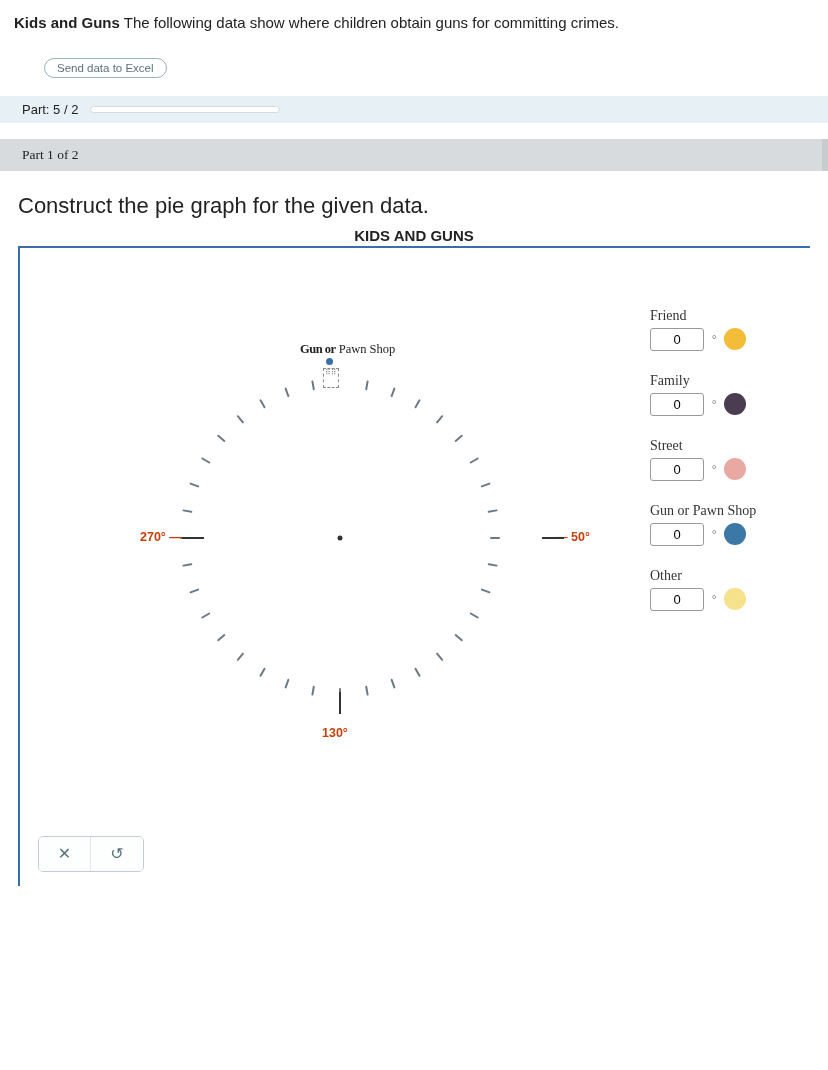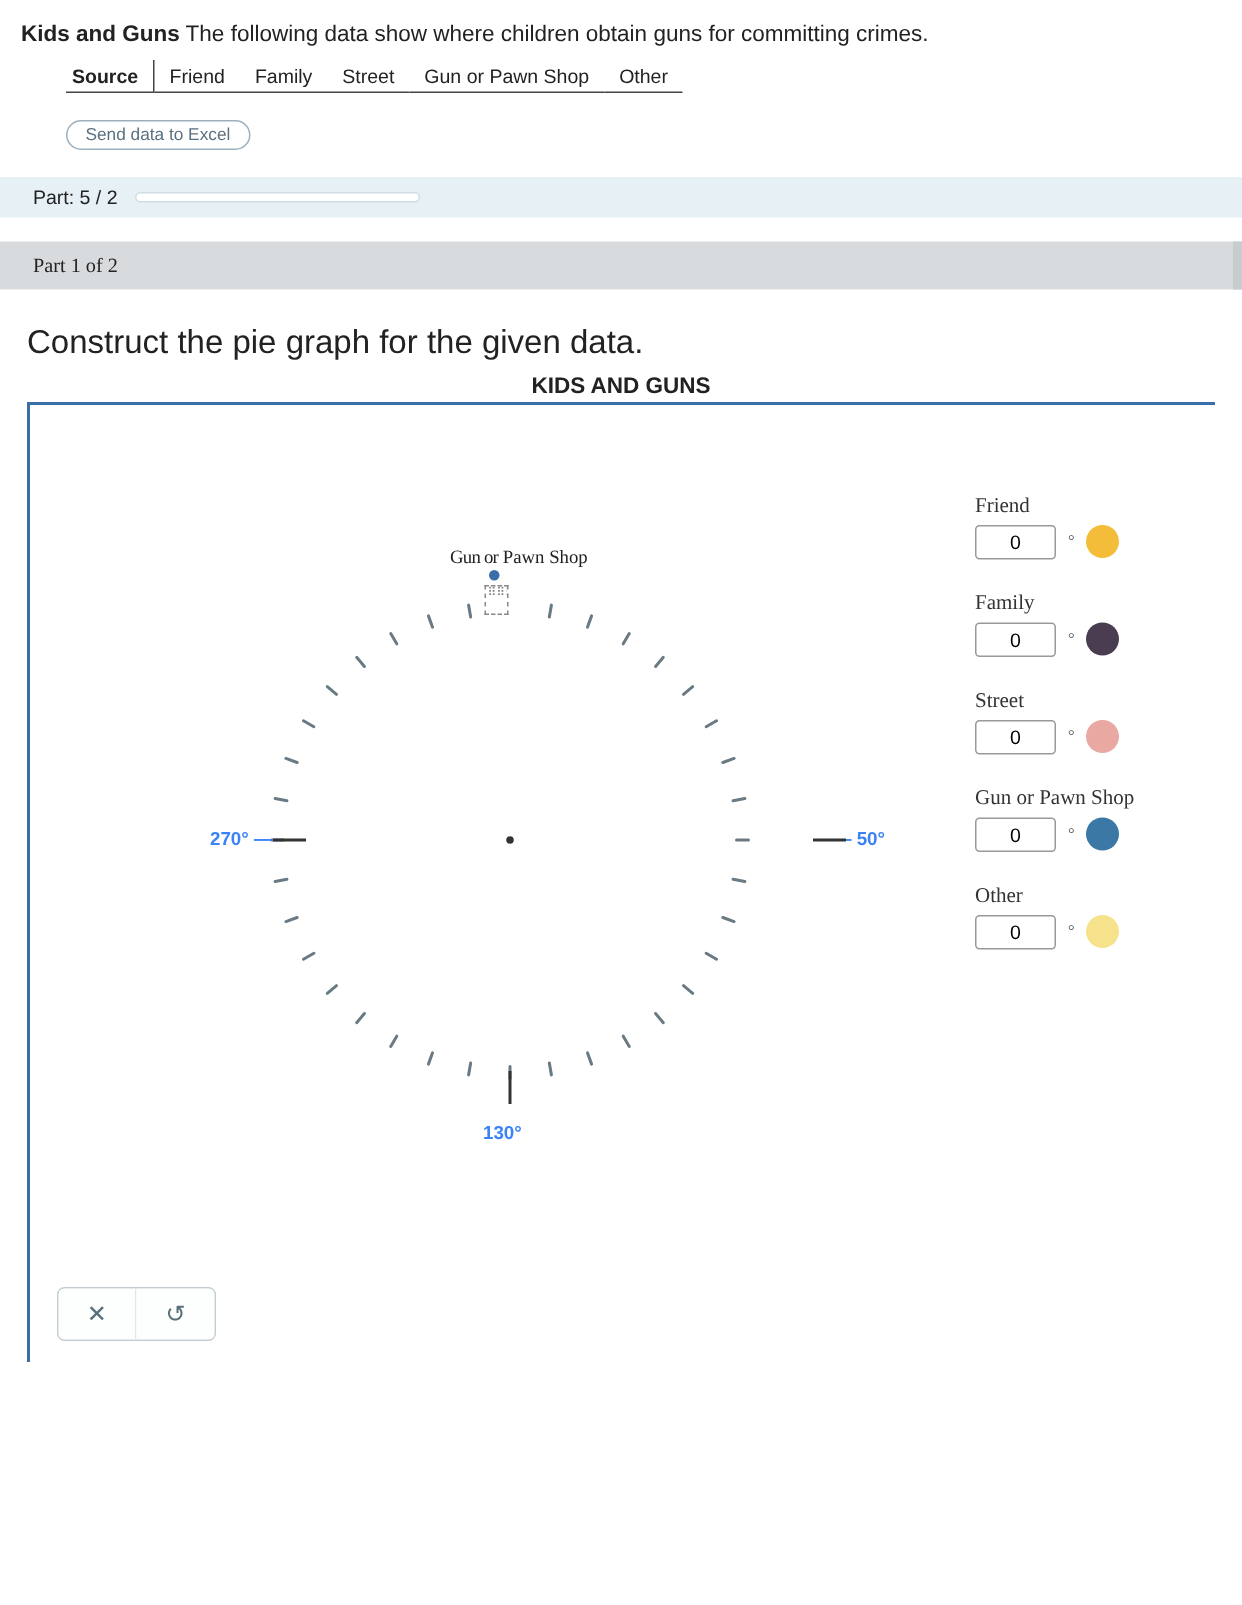--- a/index.html
+++ b/index.html
@@ -84,21 +84,21 @@
     left:50%; top:52%;
     width:5px; height:5px;
     border-radius:50%;
     background:#333;
     transform:translate(-50%,-50%);
   }
   .axis-label {
     position:absolute;
     font-size:12.5px;
     font-weight:700;
-    color:#3b82f6;
+    color:#c2410c;
   }
   .axis-90  { right:60px; top: calc(52% - 8px); }
   .axis-180 { left: calc(50% - 18px); bottom: 48px; }
   .axis-270 { left: 110px; top: calc(52% - 8px); }
   .axis-tick-line { position:absolute; background:#333; }
   .tick-90  { width:22px; height:2px; right:86px; top:calc(52% - 1px); }
   .tick-180 { width:2px; height:22px; left:calc(50% - 1px); bottom:74px; }
   .tick-270 { width:22px; height:2px; left:152px; top:calc(52% - 1px); }
   .tickmarks {
     position:absolute;
@@ -116,21 +116,21 @@
   .slice-labels {
     position:absolute;
     top:74px;
     left:50%;
     transform:translateX(-40px);
     font-size:12.5px;
     font-family: Georgia, 'Times New Roman', serif;
     white-space:nowrap;
   }
   .slice-labels .overlapped {
-    font-weight:400;
+    font-weight:700;
     letter-spacing:-0.5px;
   }
   .pointer {
     position:absolute;
     left:50%; top:90px;
     transform:translateX(-14px);
   }
   .pointer-dot {
     width:7px; height:7px; border-radius:50%;
     background:#3a6ea8;
@@ -206,28 +206,20 @@
 
 
 
 <div class="problem-title">
   <b>Kids and Guns</b><span> The following data show where children obtain guns for committing crimes.</span>
 </div>
 
 <div class="data-table-wrap">
   <table class="data">
     <tbody>
-        <tr>
-      <td class="rowhead">Source</td>
-      <td>Friend</td>
-      <td>Family</td>
-      <td>Street</td>
-      <td>Gun or Pawn Shop</td>
-      <td>Other</td>
-    </tr>
   </tbody>
     </table>
 </div>
 
 <button class="send-btn">Send data to Excel</button>
 
 <div class="part-progress">
   <span>Part: 5 / 2</span>
   <div class="progress-track"></div>
 </div>

